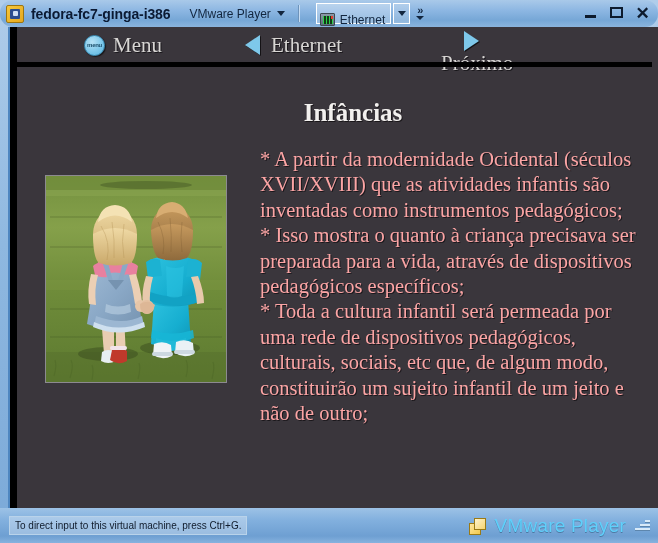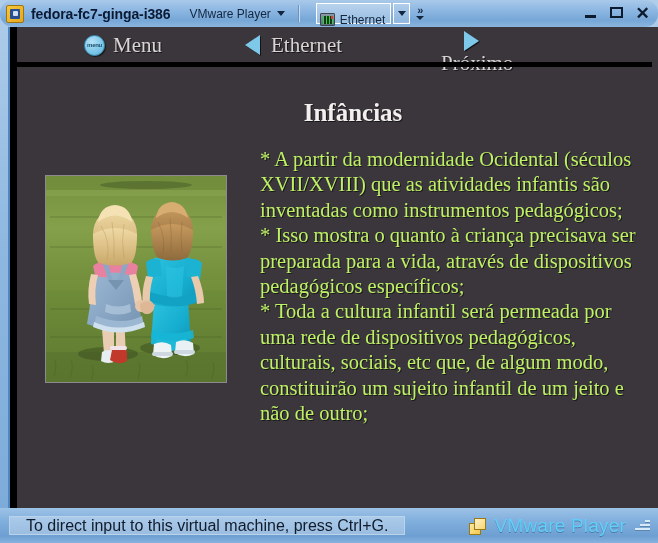--- a/index.html
+++ b/index.html
@@ -329,42 +329,42 @@
   .slide-photo svg { display: block; }
 
   .slide-text {
     position: absolute;
     left: 243px;
     top: 120px;
     width: 388px;
     font-family: "Liberation Serif", serif;
     font-size: 20.5px;
     line-height: 25.4px;
-    color: #bef264;
+    color: #fca5a5;
     text-shadow: 1px 1px 0 #1a171b;
     white-space: pre-wrap;
   }
 
   
   .statusbar {
     position: absolute;
     left: 0; bottom: 0;
     width: 658px;
     height: 35px;
     background: linear-gradient(180deg, #9dc2e6 0%, #82b0de 35%, #6e9fd2 80%, #86b2de 100%);
     display: flex;
     align-items: center;
   }
   .status-msg {
     margin-left: 9px;
     height: 19px;
     display: flex;
     align-items: center;
-    padding: 0 16px;
-    font-size: 16px;
+    padding: 0 5px;
+    font-size: 10px;
     color: #101c2c;
     background: rgba(255,255,255,0.30);
     border: 1px solid #b9d3ea;
     box-sizing: border-box;
     white-space: nowrap;
   }
   .vm-brand {
     margin-left: auto;
     display: flex;
     align-items: center;

